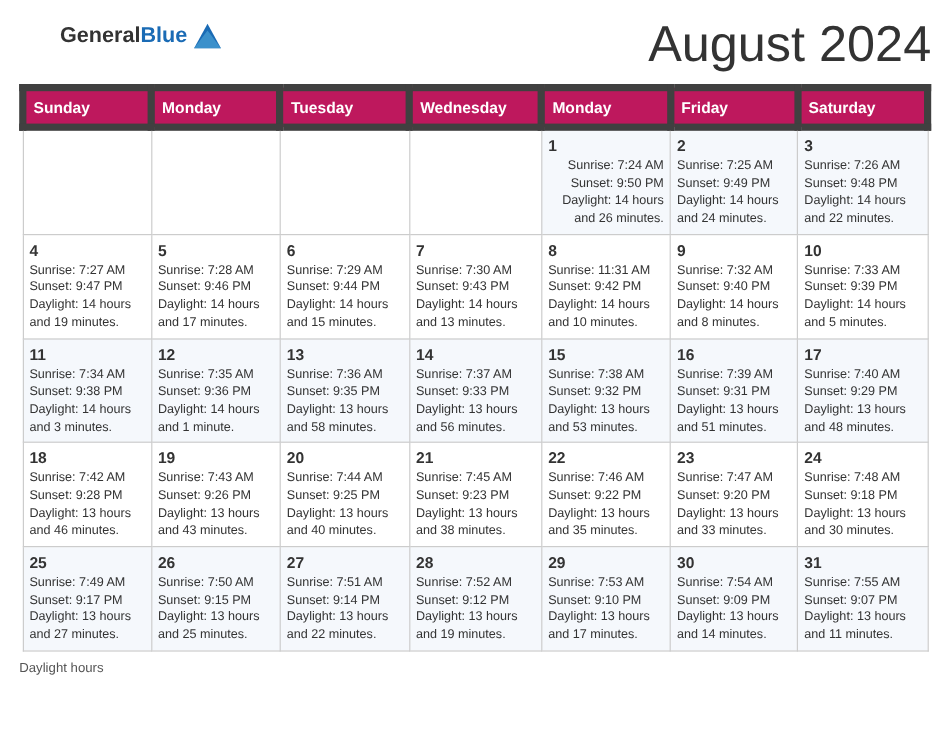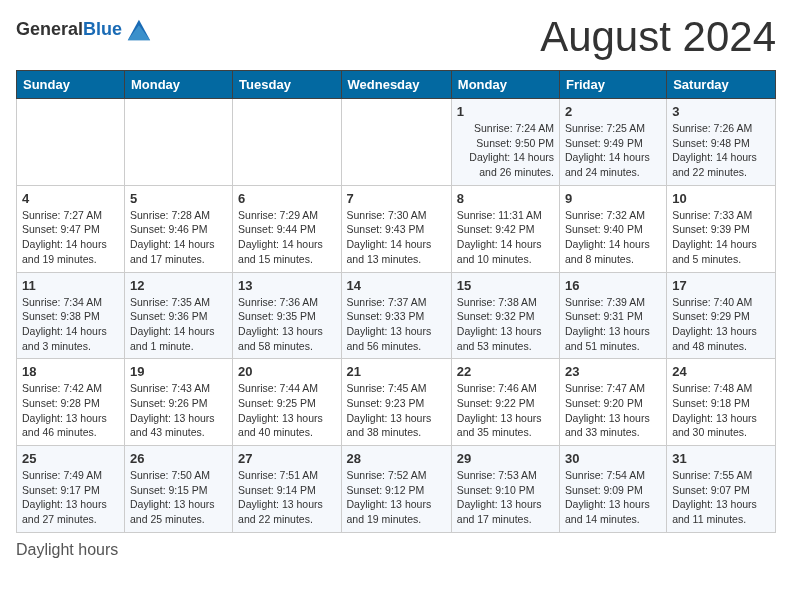--- a/index.html
+++ b/index.html
@@ -8,20 +8,21 @@
       background: #fff;
       width: 792px;
       min-height: 612px;
       padding: 16px;
     }
     .header {
       display: flex;
       justify-content: space-between;
       align-items: flex-start;
       margin-bottom: 12px;
+      margin-left: 34px;
     }
     .logo {
       display: flex;
       align-items: center;
     }
     .logo-text {
       font-size: 18px;
       font-weight: bold;
       line-height: 1.1;
     }
@@ -45,27 +46,27 @@
       font-size: 16px;
       color: #555;
       margin-top: 2px;
     }
     table {
       width: 100%;
       border-collapse: collapse;
       font-size: 11px;
     }
     thead tr th {
-      background-color: #0369a1;
+      background-color: #be185d;
       color: #fff;
       text-align: left;
       padding: 6px 6px;
       font-size: 13px;
       font-weight: bold;
-      border: 1px solid #404040;
+      border: 6px solid #404040;
     }
     tbody tr td {
       border: 1px solid #ccc;
       vertical-align: top;
       padding: 5px 5px;
       width: 113px;
       height: 75px;
       background: #fff;
     }
     tbody tr:nth-child(odd) td {
@@ -84,21 +85,21 @@
     .day-info {
       color: #333;
       font-size: 10.5px;
       line-height: 1.4;
     }
     .empty-cell {
       background: #fff !important;
     }
     .footer {
       margin-top: 8px;
-      font-size: 16px;
+      font-size: 11px;
       color: #555;
       text-align: left;
     }
   </style>
 </head>
 <body>
 
 <div class="header">
   <div class="logo">
     <div>

